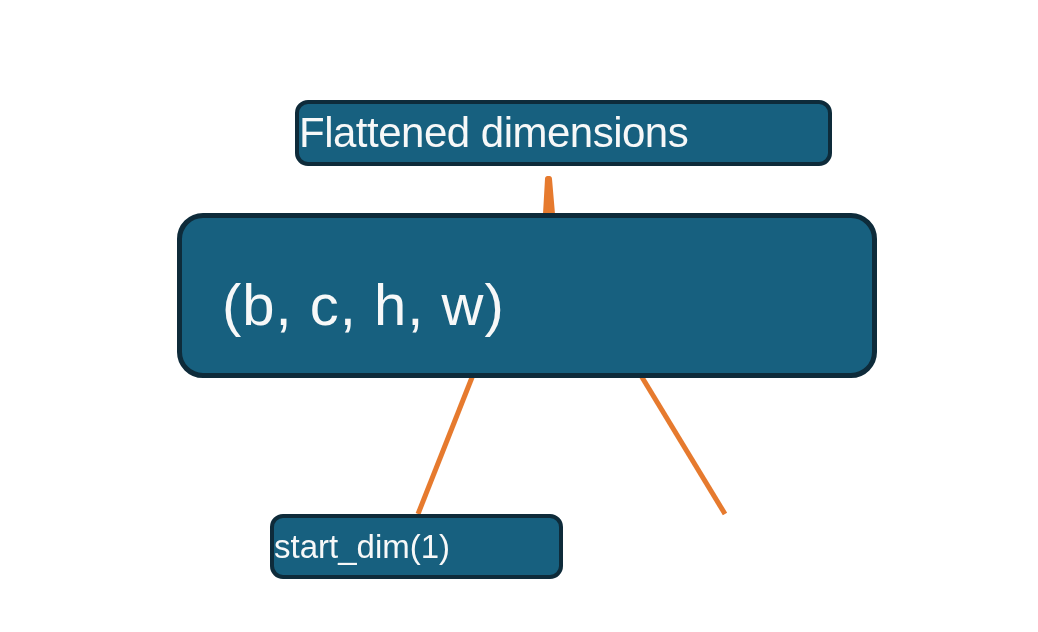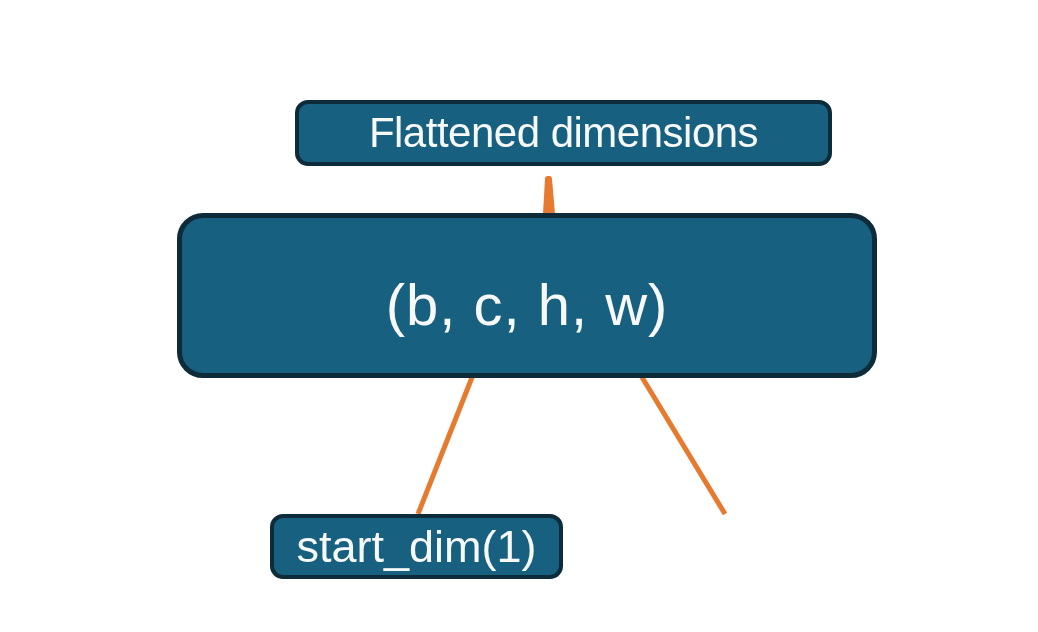--- a/index.html
+++ b/index.html
@@ -25,21 +25,21 @@
   }
   .node {
     position: absolute;
     box-sizing: border-box;
     background: var(--box-fill, #17607F);
     border: 4px solid var(--box-border, #0E2B3A);
     border-radius: 13px;
     color: var(--text, #F7F8F8);
     display: flex;
     align-items: center;
-    justify-content: center;
+    justify-content: flex-start;
     white-space: nowrap;
   }
   .node-flattened {
     left: 295px;
     top: 100px;
     width: 537px;
     height: 66px;
     font-size: 42px;
     letter-spacing: -0.5px;
   }
@@ -49,27 +49,28 @@
     width: 700px;
     height: 165px;
     border-width: 5px;
     border-radius: 26px;
     font-size: 58px;
     letter-spacing: 1px;
   }
   .node-tensor .node-label {
     position: relative;
     top: 9px;
+    margin-left: 40px;
   }
   .node-start-dim {
     left: 270px;
     top: 514px;
     width: 293px;
     height: 65px;
-    font-size: 45px;
+    font-size: 33px;
   }
   .node-end-dim {
     left: 583px;
     top: 514px;
     width: 297px;
     height: 66px;
     font-size: 40px;
   }
   .connector-stroke {
     fill: none;

